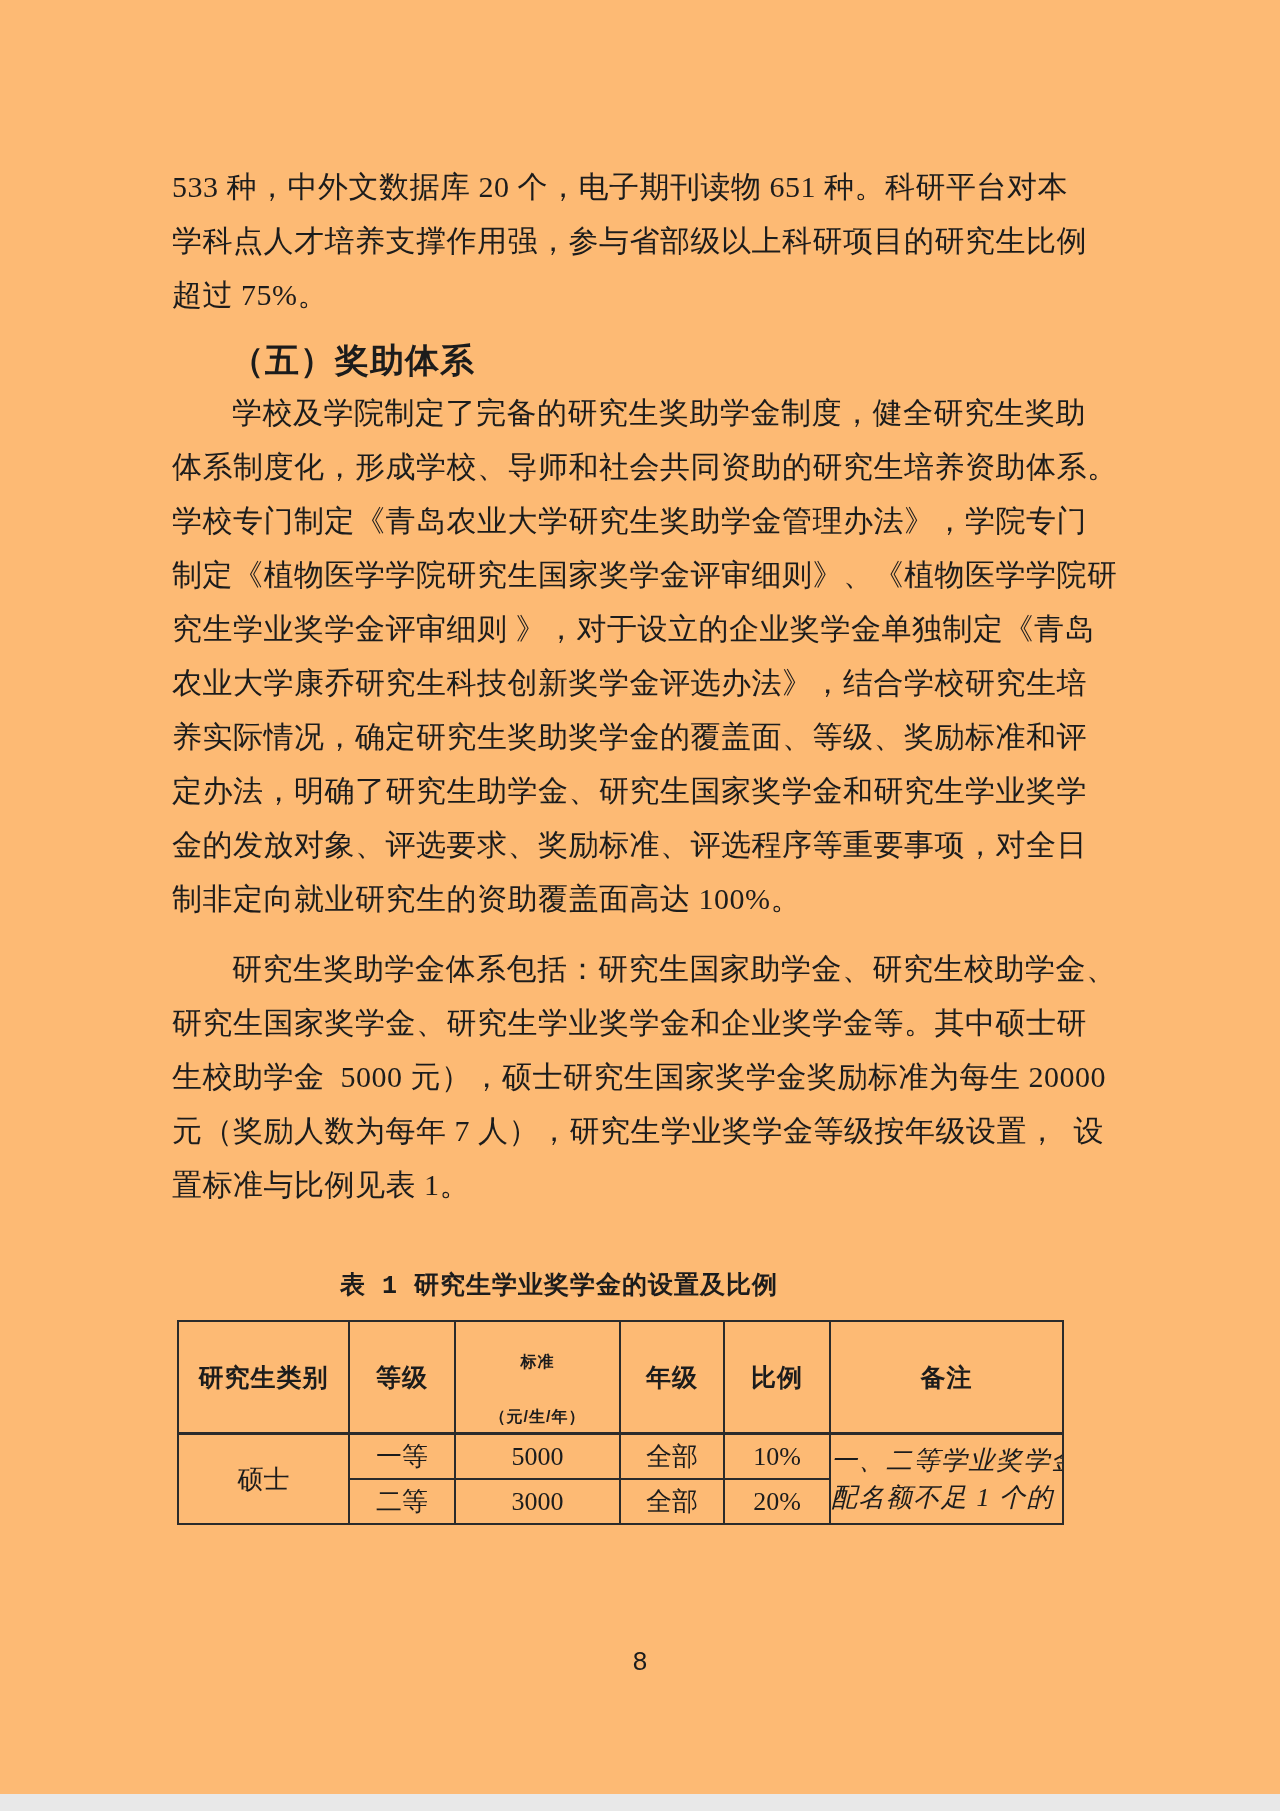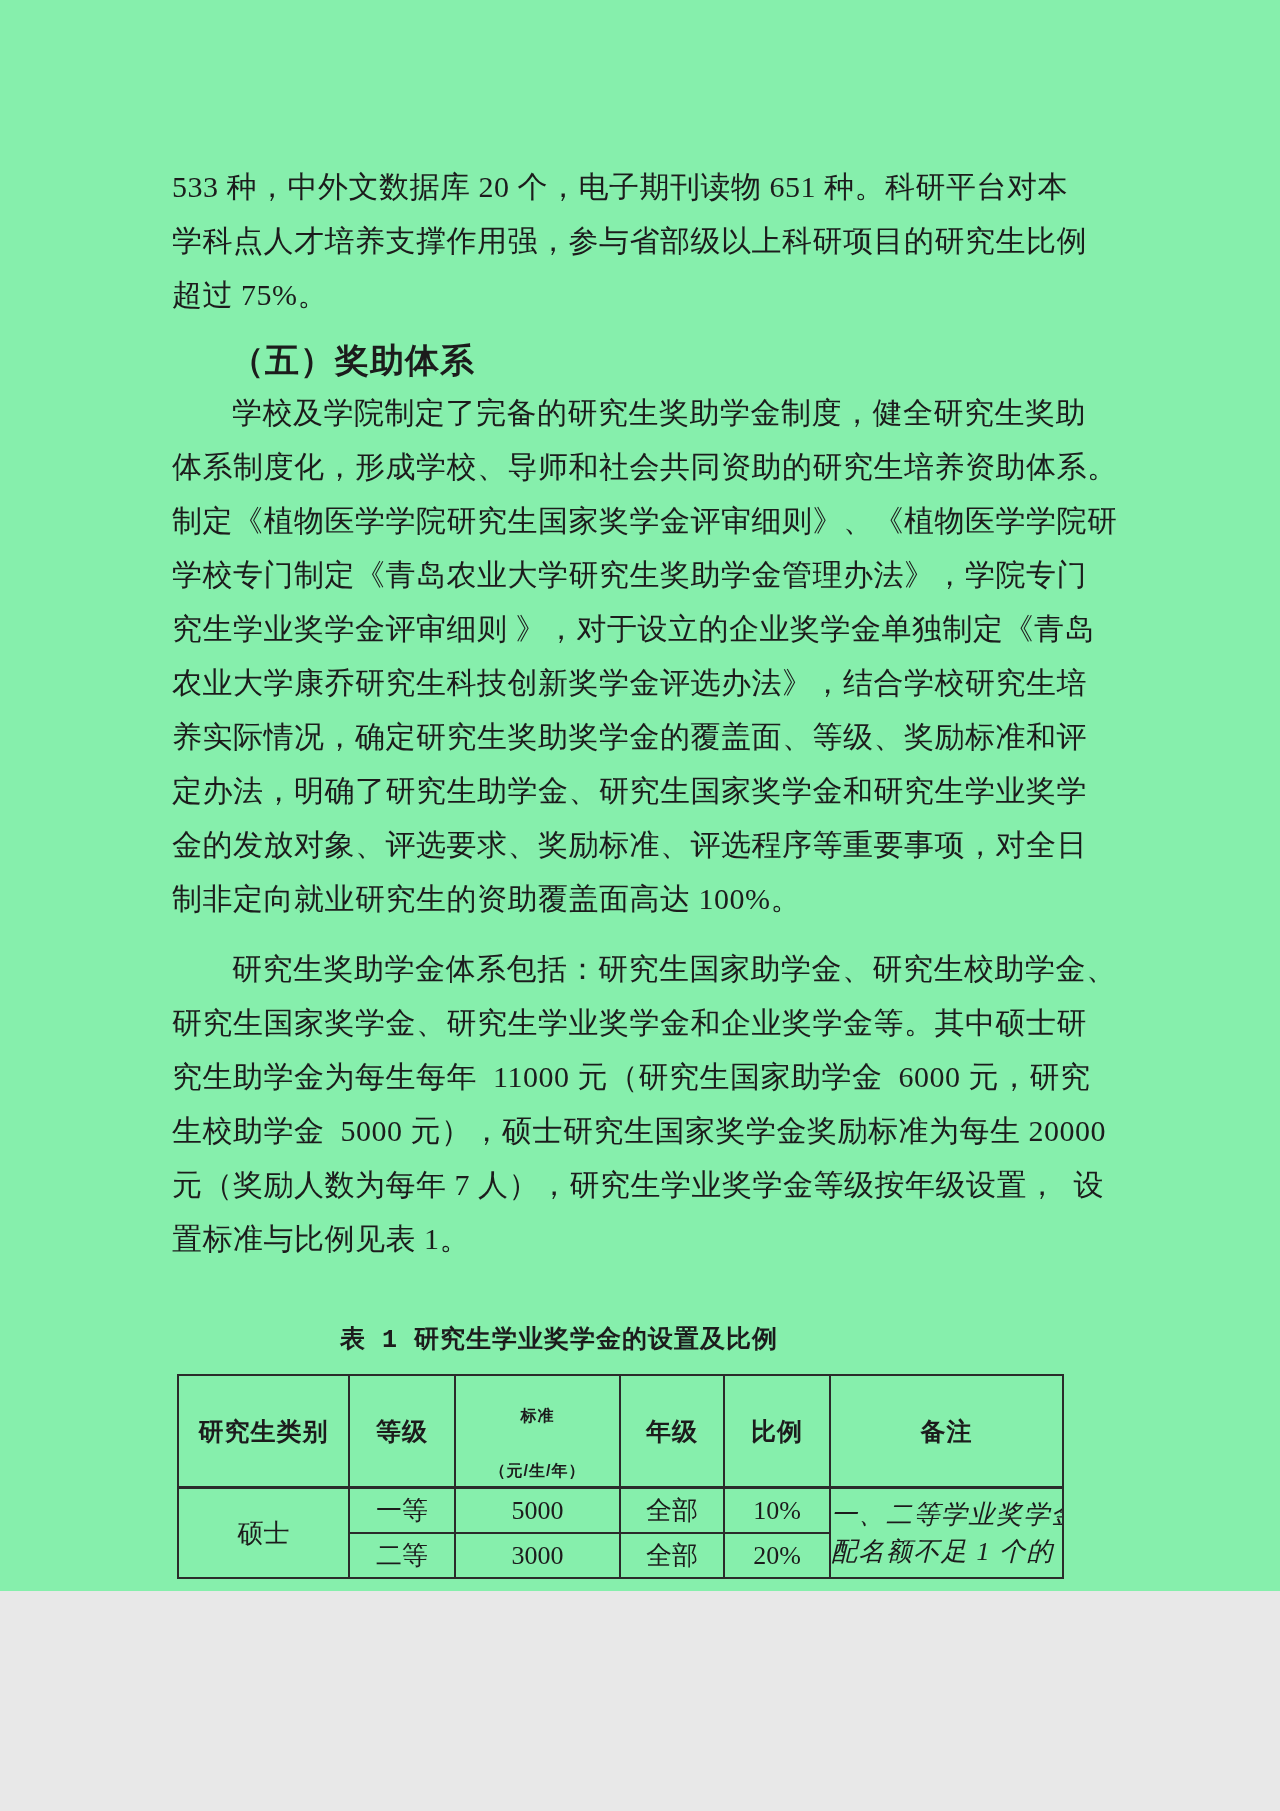--- a/index.html
+++ b/index.html
@@ -1,20 +1,20 @@
 <!DOCTYPE html>
 <html><head>
 <meta charset="utf-8">
 <style>
   html, body { margin: 0; padding: 0; background: #e8e8e8; }
   .page {
     position: relative;
     width: 1280px;
-    height: 1591px;
-    background: #86efac;
+    height: 1794px;
+    background: #fdba74;
     overflow: hidden;
     font-family: "Liberation Serif", "DejaVu Serif", serif;
     color: #1c1c1c;
     margin: 0 auto;
   }
   .content {
     position: absolute;
     left: 172px;
     top: 160px;
     width: 922px;
@@ -104,34 +104,33 @@
         <div class="line">学科点人才培养支撑作用强，参与省部级以上科研项目的研究生比例</div>
         <div class="line">超过 75%。</div>
       </div>
 
     <div class="heading">（五）奖助体系</div>
 
 
     <div class="para indent-first">
         <div class="line">学校及学院制定了完备的研究生奖助学金制度，健全研究生奖助</div>
         <div class="line">体系制度化，形成学校、导师和社会共同资助的研究生培养资助体系。</div>
+        <div class="line">学校专门制定《青岛农业大学研究生奖助学金管理办法》，学院专门</div>
         <div class="line">制定《植物医学学院研究生国家奖学金评审细则》、《植物医学学院研</div>
-        <div class="line">学校专门制定《青岛农业大学研究生奖助学金管理办法》，学院专门</div>
         <div class="line">究生学业奖学金评审细则 》，对于设立的企业奖学金单独制定《青岛</div>
         <div class="line">农业大学康乔研究生科技创新奖学金评选办法》，结合学校研究生培</div>
         <div class="line">养实际情况，确定研究生奖助奖学金的覆盖面、等级、奖励标准和评</div>
         <div class="line">定办法，明确了研究生助学金、研究生国家奖学金和研究生学业奖学</div>
         <div class="line">金的发放对象、评选要求、奖励标准、评选程序等重要事项，对全日</div>
         <div class="line">制非定向就业研究生的资助覆盖面高达 100%。</div>
       </div>
 
     <div class="para indent-first p3">
         <div class="line">研究生奖助学金体系包括：研究生国家助学金、研究生校助学金、</div>
         <div class="line">研究生国家奖学金、研究生学业奖学金和企业奖学金等。其中硕士研</div>
-        <div class="line">究生助学金为每生每年  11000 元（研究生国家助学金  6000 元，研究</div>
         <div class="line">生校助学金  5000 元），硕士研究生国家奖学金奖励标准为每生 20000</div>
         <div class="line">元（奖励人数为每年 7 人），研究生学业奖学金等级按年级设置，  设</div>
         <div class="line">置标准与比例见表 1。</div>
       </div>
 
     <div class="table-title">表 1  研究生学业奖学金的设置及比例</div>
 
     <table class="sch">
       <colgroup>
         <col style="width:171px">

